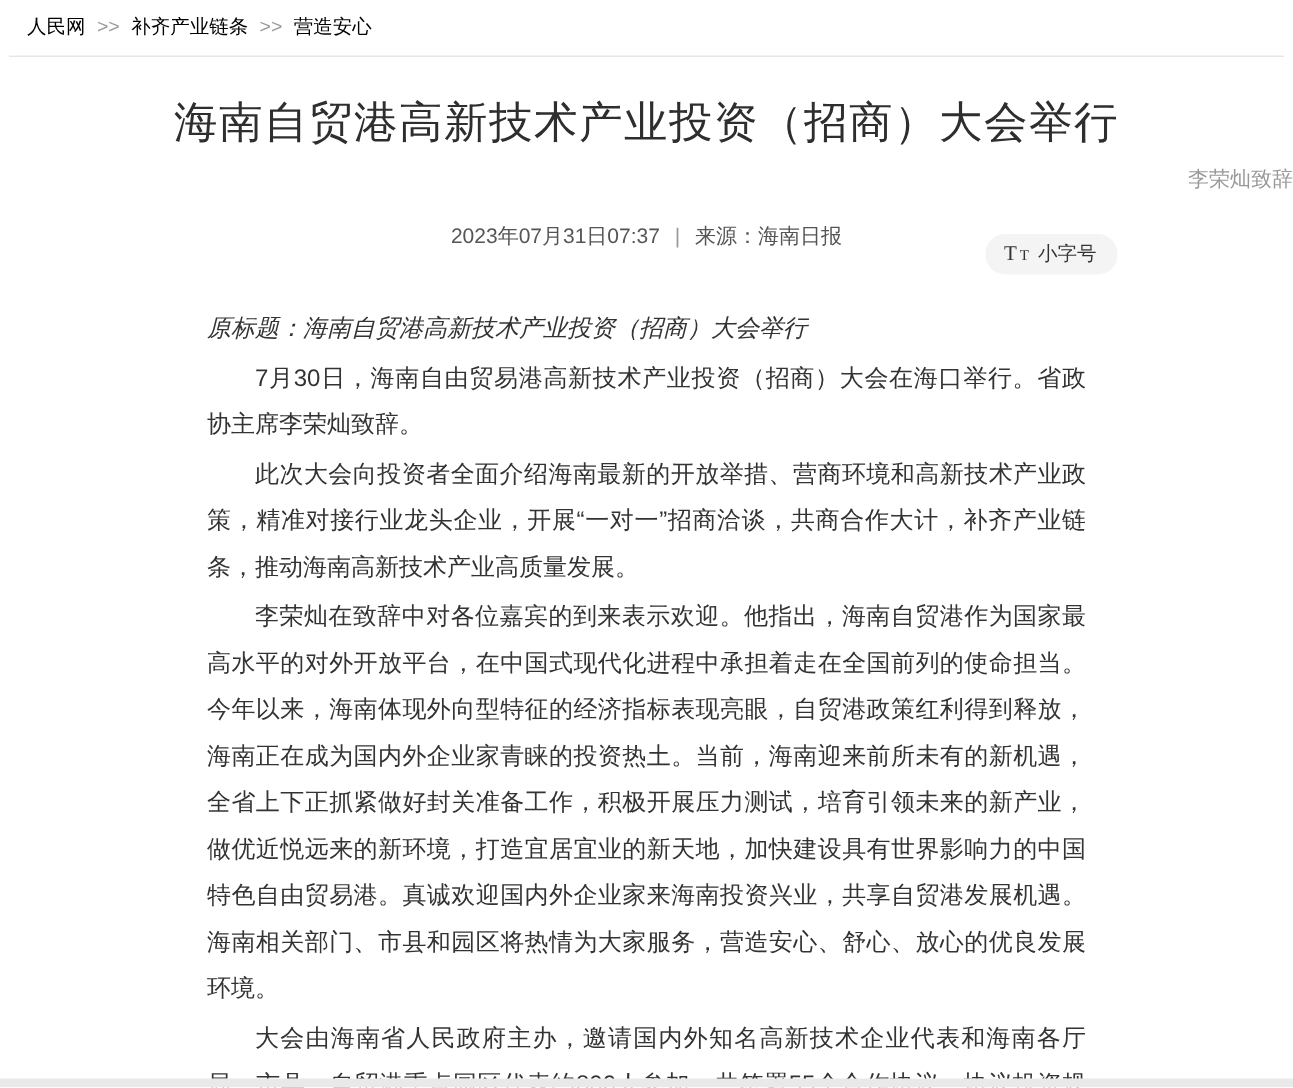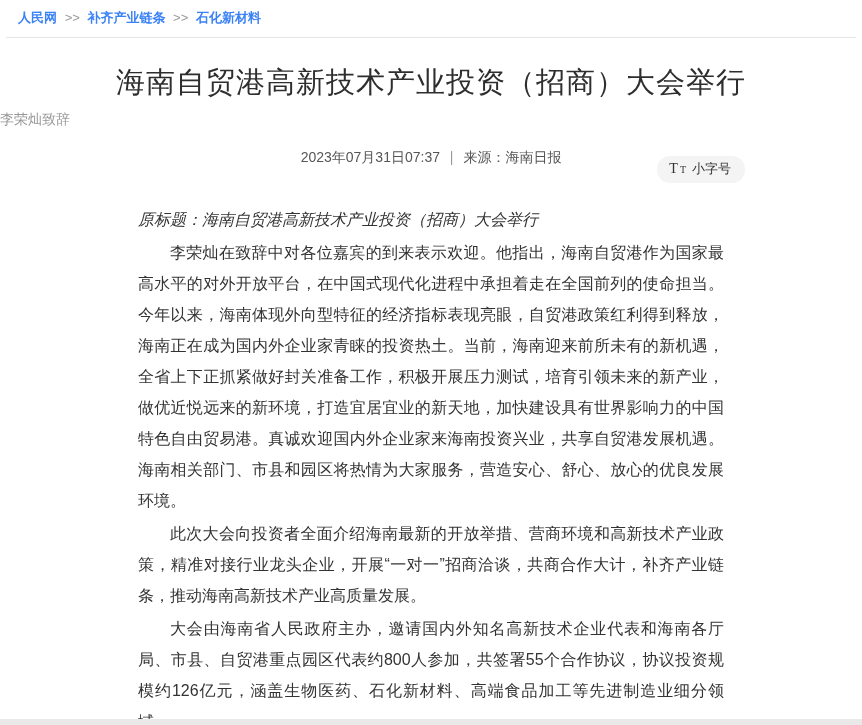--- a/index.html
+++ b/index.html
@@ -18,42 +18,41 @@
   }
   
   .breadcrumb {
     padding: 9px 12px 10px 12px;
     font-size: 13px;
     color: #9a9a9a;
     border-bottom: 1px solid #e7e7e7;
     margin: 0 6px;
   }
   .breadcrumb a {
-    color: #3b82f6;
+    color: #000000;
     text-decoration: none;
     cursor: pointer;
-    font-weight: bold;
   }
   .breadcrumb .sep {
     margin: 0 4px;
     color: #9a9a9a;
   }
   
   .article-title {
     margin-top: 26px;
     text-align: center;
     font-size: 29px;
     font-weight: 400;
     color: #2e2e2e;
     line-height: 36px;
     letter-spacing: 1px;
   }
   .article-subtitle {
     margin-top: 10px;
-    text-align: left;
+    text-align: right;
     font-size: 14px;
     color: #999;
     line-height: 18px;
   }
   .article-meta {
     margin-top: 20px;
     text-align: center;
     font-size: 14px;
     color: #555;
     line-height: 18px;
@@ -110,21 +109,21 @@
 </head>
 <body>
 
 <div class="page">
 
   <div class="breadcrumb">
     <a>人民网</a>
     <span class="sep">&gt;&gt;</span>
     <a>补齐产业链条</a>
     <span class="sep">&gt;&gt;</span>
-    <a>石化新材料</a>
+    <a>营造安心</a>
   </div>
 
   <h1 class="article-title">海南自贸港高新技术产业投资（招商）大会举行</h1>
   <div class="article-subtitle">李荣灿致辞</div>
 
   <div class="article-meta">
     <span>2023年07月31日07:37</span>
     <span class="meta-sep">|</span>
     <span>来源：</span><a style="color:#555;text-decoration:none;cursor:pointer;">海南日报</a>
   </div>
@@ -132,24 +131,25 @@
   <button class="font-size-pill">
     <span class="t-big">T</span>
     <span class="t-small">T</span>
     <span>小字号</span>
   </button>
 
   <div class="article-body">
     <p class="origin-title"><span>原标题：</span><span>海南自贸港高新技术产业投资（招商）大会举行</span></p>
     <div>
 
+        <p class="para">7月30日，海南自由贸易港高新技术产业投资（招商）大会在海口举行。省政协主席李荣灿致辞。</p>
+
+        <p class="para">此次大会向投资者全面介绍海南最新的开放举措、营商环境和高新技术产业政策，精准对接行业龙头企业，开展“一对一”招商洽谈，共商合作大计，补齐产业链条，推动海南高新技术产业高质量发展。</p>
 
         <p class="para">李荣灿在致辞中对各位嘉宾的到来表示欢迎。他指出，海南自贸港作为国家最高水平的对外开放平台，在中国式现代化进程中承担着走在全国前列的使命担当。今年以来，海南体现外向型特征的经济指标表现亮眼，自贸港政策红利得到释放，海南正在成为国内外企业家青睐的投资热土。当前，海南迎来前所未有的新机遇，全省上下正抓紧做好封关准备工作，积极开展压力测试，培育引领未来的新产业，做优近悦远来的新环境，打造宜居宜业的新天地，加快建设具有世界影响力的中国特色自由贸易港。真诚欢迎国内外企业家来海南投资兴业，共享自贸港发展机遇。海南相关部门、市县和园区将热情为大家服务，营造安心、舒心、放心的优良发展环境。</p>
-
-        <p class="para">此次大会向投资者全面介绍海南最新的开放举措、营商环境和高新技术产业政策，精准对接行业龙头企业，开展“一对一”招商洽谈，共商合作大计，补齐产业链条，推动海南高新技术产业高质量发展。</p>
 
         <p class="para">大会由海南省人民政府主办，邀请国内外知名高新技术企业代表和海南各厅局、市县、自贸港重点园区代表约800人参加，共签署55个合作协议，协议投资规模约126亿元，涵盖生物医药、石化新材料、高端食品加工等先进制造业细分领域。</p>
 
       </div>
   </div>
 
   <div class="footer-strip"></div>
 </div>
 
 </body></html>

